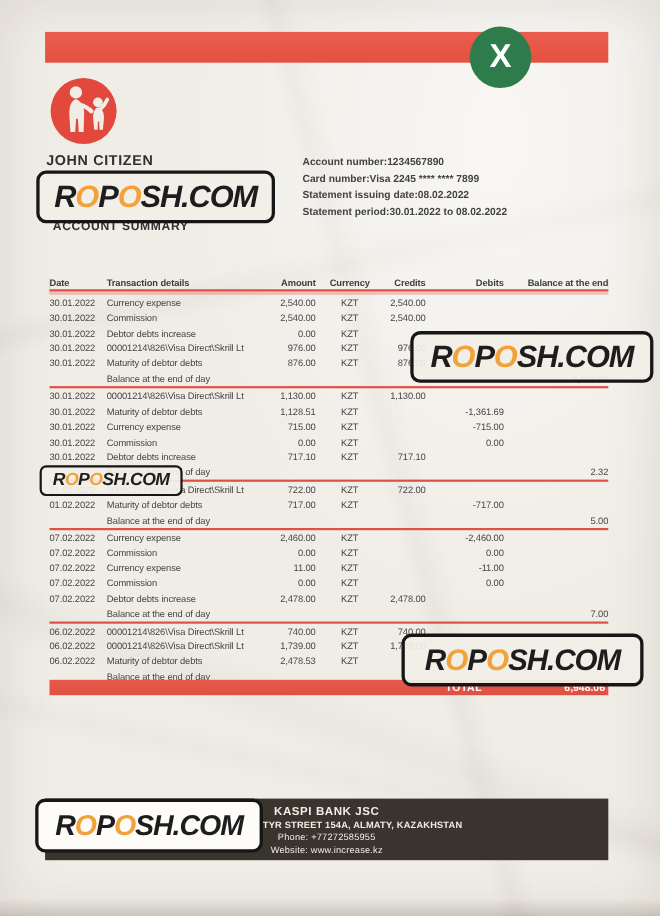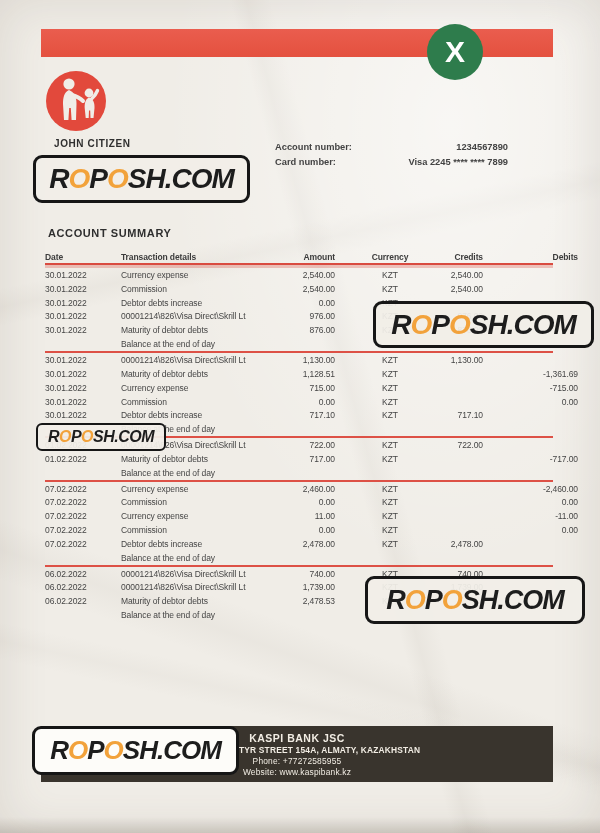--- a/index.html
+++ b/index.html
@@ -17,28 +17,28 @@
   
   .red-bar{position:absolute;left:41px;top:29px;width:512px;height:28px;
     background:linear-gradient(to bottom,#ea5d4e,#e4513f);}
   .badge{position:absolute;border-radius:50%;display:flex;align-items:center;justify-content:center;
     color:#fff;font-weight:700;z-index:3;}
   .badge-x{left:427px;top:24px;width:56px;height:56px;background:#2e7c4c;font-size:30px;}
   .badge-pdf{left:493px;top:24px;width:57px;height:57px;background:#cb2026;font-size:16px;letter-spacing:.5px;}
   
   .logo{position:absolute;left:44px;top:69px;width:64px;height:64px;}
   
-  .cust-name{position:absolute;left:54px;top:138px;font-size:10px;font-weight:700;color:#2f2f2f;letter-spacing:.6px;}
+  .cust-name{position:absolute;left:42px;top:138px;font-size:13px;font-weight:700;color:#2f2f2f;letter-spacing:.6px;}
   .acct-info{position:absolute;left:275px;top:140px;width:233px;font-size:9.3px;font-weight:700;color:#434343;}
-  .acct-row{display:flex;justify-content:space-between;height:15px;line-height:15px;}
-  
-  .sec-title{position:absolute;left:48px;top:227px;font-size:11px;font-weight:700;color:#2f2f2f;letter-spacing:.6px;}
+  .acct-row{display:flex;height:15px;line-height:15px;}
+  
+  .sec-title{position:absolute;left:48px;top:200px;font-size:11px;font-weight:700;color:#2f2f2f;letter-spacing:.6px;}
   
   .table{position:absolute;left:45px;top:250px;width:508px;font-size:8.5px;color:#454545;letter-spacing:-.1px;}
-  .thead,.trow{display:grid;grid-template-columns:52px 152px 38px 62px 38px 71px auto;align-items:center;gap:24px;}
+  .thead,.trow{display:grid;grid-template-columns:52px 152px 38px 62px 38px 71px auto;align-items:center;}
   .thead{height:13px;font-weight:700;color:#3c3c3c;
     border-bottom:2px solid #d94b40; box-shadow:0 3px 0 rgba(217,75,64,.3); margin-bottom:3px;}
   .trow{height:13.85px;}
   .c{white-space:nowrap;overflow:visible;}
   .c-amount,.c-credits,.c-debits,.c-balance{text-align:right;}
   .c-currency{text-align:center;}
   .sep{border-bottom:2px solid #dd5146;}
   
   .total-bar{position:absolute;left:45px;top:618px;width:508px;height:14px;background:linear-gradient(to bottom,#e75a4c,#df4f42);
     display:flex;align-items:center;color:#fff;font-weight:700;font-size:9.5px;}
@@ -85,20 +85,28 @@
 
   <div class="acct-info">
     <div class="acct-row">
       <span>Account number:</span>
       <span>1234567890</span>
     </div>
     <div class="acct-row">
       <span>Card number:</span>
       <span>Visa 2245 **** **** 7899</span>
     </div>
+    <div class="acct-row">
+      <span>Statement issuing date:</span>
+      <span>08.02.2022</span>
+    </div>
+    <div class="acct-row">
+      <span>Statement period:</span>
+      <span>30.01.2022 to 08.02.2022</span>
+    </div>
   </div>
 
   <div class="sec-title">ACCOUNT SUMMARY</div>
 
   <div class="table">
     <div class="thead">
       <div class="c c-date">Date</div>
       <div class="c c-details">Transaction details</div>
       <div class="c c-amount">Amount</div>
       <div class="c c-currency">Currency</div>
@@ -328,26 +336,30 @@
           <div class="c c-details">Balance at the end of day</div>
           <div class="c c-amount"></div>
           <div class="c c-currency"></div>
           <div class="c c-credits"></div>
           <div class="c c-debits"></div>
           <div class="c c-balance"></div>
         </div>
       </div>
   </div>
 
+  <div class="total-bar">
+    <span class="total-label">TOTAL</span>
+    <span class="total-value">6,948.06</span>
+  </div>
 
   <div class="footer">
     <div class="f-bank">KASPI BANK JSC</div>
     <div class="f-line">NAURYZBAI BATYR STREET 154A, ALMATY, KAZAKHSTAN</div>
     <div class="f-line thin">Phone: +77272585955</div>
-    <div class="f-line thin">Website: www.kaspibank.kz</div>
+    <div class="f-line thin">Website: www.increase.kz</div>
   </div>
 
   <div class="wm wm1">
     <span>R</span>
       <span class="o">O</span>
       <span>P</span>
       <span class="o">O</span>
       <span>SH.COM</span>
   </div>
   <div class="wm wm2">

